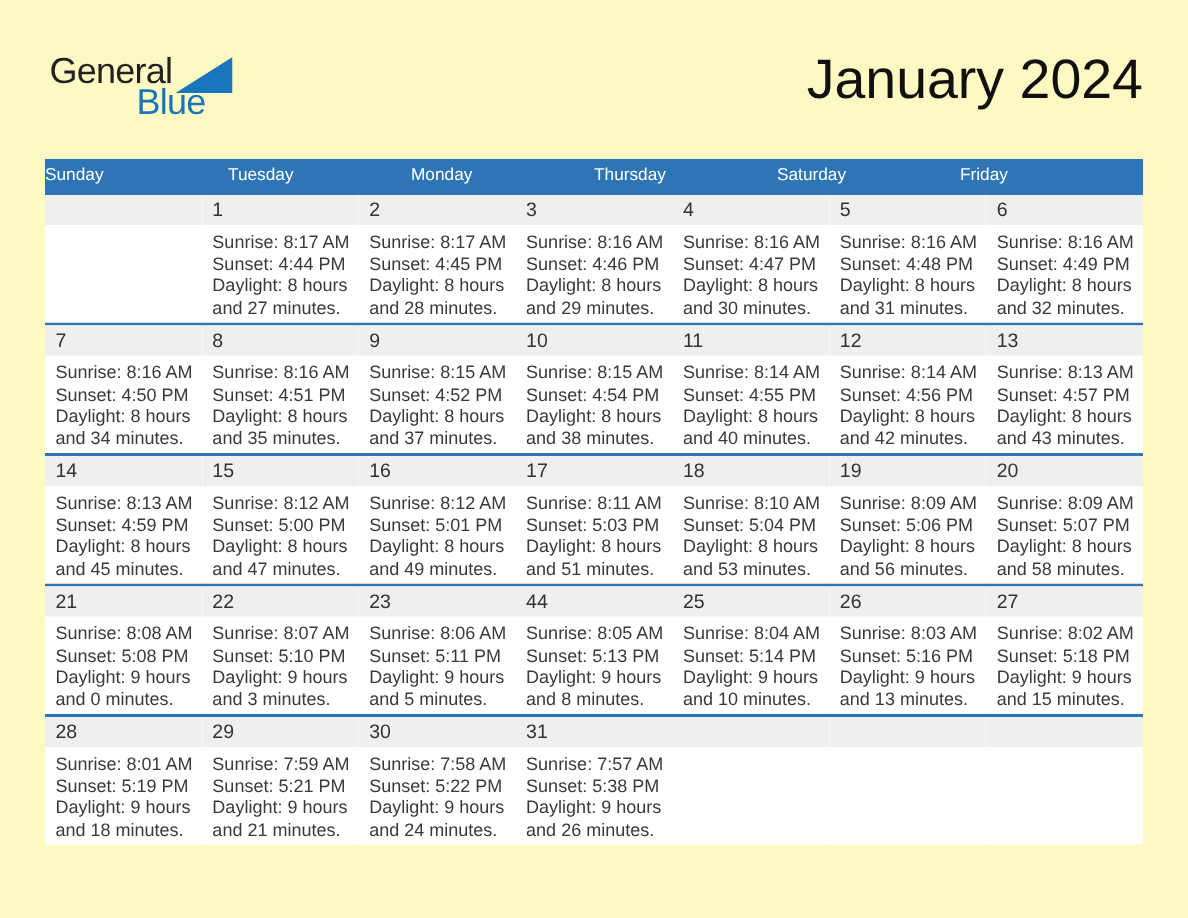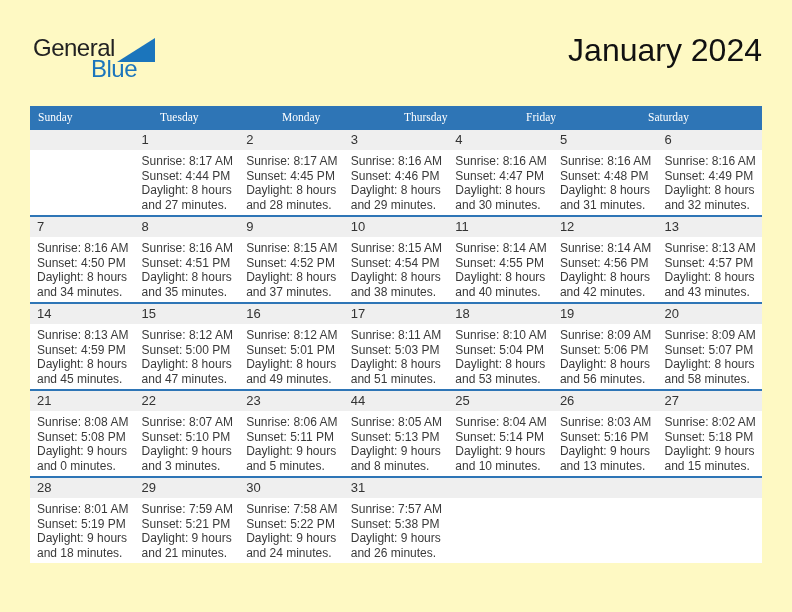--- a/index.html
+++ b/index.html
@@ -24,40 +24,38 @@
     letter-spacing: -0.5px;
   }
   .logo-triangle { margin-left: 2px; margin-top: 2px; }
   .logo-blue {
     font-size: 24px; line-height: 22px; color: var(--logo-blue, #1b75bc);
     padding-left: 58px; margin-top: -4px; letter-spacing: -0.5px;
   }
 
   
   .titleblock { position: absolute; right: 30px; top: 32px; text-align: right; }
-  .title { font-size: 32px; color: #111111; margin-left: 36px; }
+  .title { font-size: 37px; color: #111111; margin-left: 36px; }
   .subtitle { font-size: 15.5px; color: #1c1c1c; margin-top: 7px; }
 
   
   .calendar { position: absolute; left: 30px; top: 106px; width: 732px; }
   .day-header-row {
     display: flex;
     background: var(--header-blue, #2e75b6);
     height: 22px;
   }
   .day-header {
     flex: 1 1 0;
     color: #ffffff;
     font-size: 11.5px;
     line-height: 22px;
-    padding-left: 8px;
     box-sizing: border-box;
     overflow: hidden;
     white-space: nowrap;
-    font-family: Liberation Serif, serif;
   }
   .week-row {
     display: flex;
     border-top: 2px solid var(--header-blue, #2e75b6);
     height: 85px;
   }
   .cell {
     flex: 1 1 0;
     box-sizing: border-box;
     overflow: hidden;
@@ -97,22 +95,22 @@
   <div class="titleblock">
     <div class="title">January 2024</div>
   </div>
 
   <div class="calendar">
     <div class="day-header-row" id="dayHeaderRow">
         <div class="day-header">Sunday</div>
         <div class="day-header">Tuesday</div>
         <div class="day-header">Monday</div>
         <div class="day-header">Thursday</div>
+        <div class="day-header">Saturday</div>
         <div class="day-header">Friday</div>
-        <div class="day-header">Saturday</div>
       </div>
     <div id="weeksContainer">
         <div class="week-row">
           <div class="cell">
             <div class="daynum"></div>
           </div>
           <div class="cell">
             <div class="daynum">1</div>
             <div class="details">
               <div>Sunrise: 8:17 AM</div>

